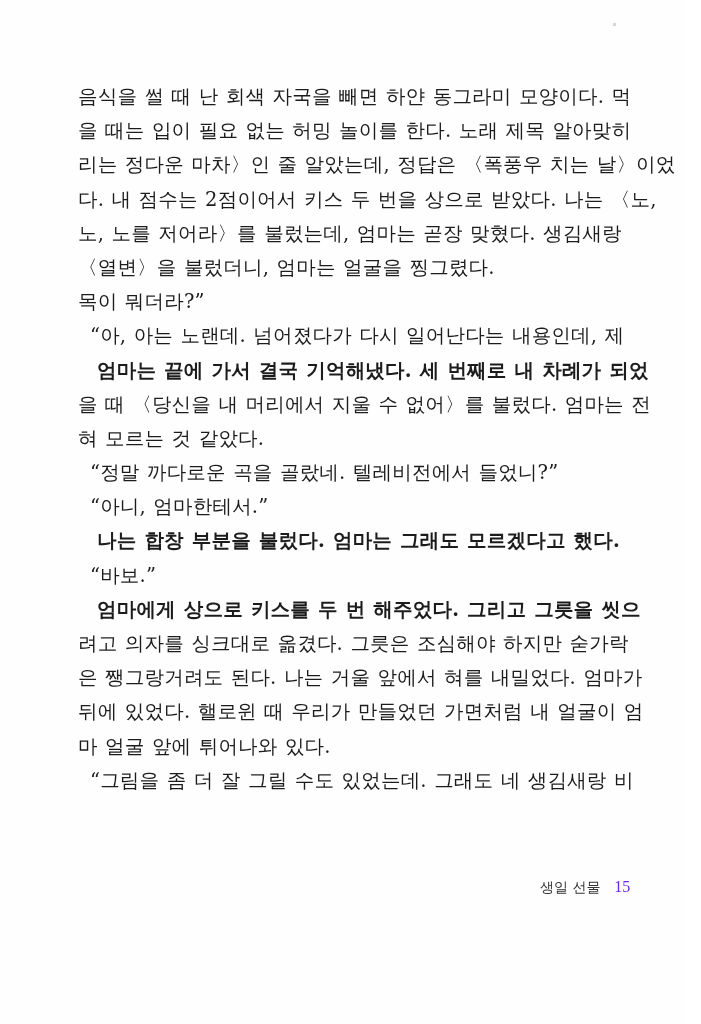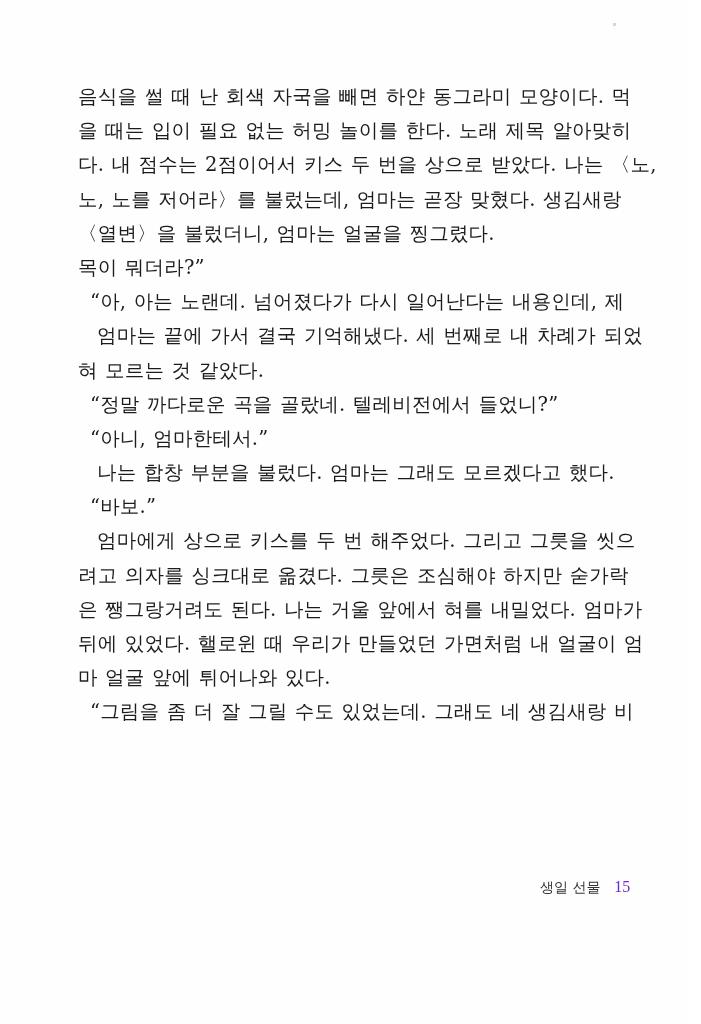--- a/index.html
+++ b/index.html
@@ -36,20 +36,21 @@
       letter-spacing: 0.2px;
       text-align: justify;
       text-align-last: justify;
       word-spacing: 1px;
     }
     .line.last {
       text-align-last: left;
     }
     .line.indent {
       padding-left: 19px;
+      font-weight: bold;
     }
     .line.indent-dq {
       padding-left: 12px;
     }
     .footer {
       position: absolute;
       top: 878px;
       left: 540px;
       font-size: 12px;
       color: #333;
@@ -75,26 +76,28 @@
   </style>
 </head>
 <body>
 
 <div class="page">
   <div class="speck"></div>
 
   <div class="body-text">
     <div class="line">음식을 썰 때 난 회색 자국을 빼면 하얀 동그라미 모양이다. 먹</div>
     <div class="line">을 때는 입이 필요 없는 허밍 놀이를 한다. 노래 제목 알아맞히</div>
+    <div class="line">리는 정다운 마차〉인 줄 알았는데, 정답은 〈폭풍우 치는 날〉이었</div>
     <div class="line">다. 내 점수는 2점이어서 키스 두 번을 상으로 받았다. 나는 〈노,</div>
     <div class="line">노, 노를 저어라〉를 불렀는데, 엄마는 곧장 맞혔다. 생김새랑</div>
     <div class="line last">〈열변〉을 불렀더니, 엄마는 얼굴을 찡그렸다.</div>
     <div class="line last">목이 뭐더라?”</div>
     <div class="line indent-dq">“아, 아는 노랜데. 넘어졌다가 다시 일어난다는 내용인데, 제</div>
     <div class="line indent">엄마는 끝에 가서 결국 기억해냈다. 세 번째로 내 차례가 되었</div>
+    <div class="line">을 때 〈당신을 내 머리에서 지울 수 없어〉를 불렀다. 엄마는 전</div>
     <div class="line last">혀 모르는 것 같았다.</div>
     <div class="line indent-dq last">“정말 까다로운 곡을 골랐네. 텔레비전에서 들었니?”</div>
     <div class="line indent-dq last">“아니, 엄마한테서.”</div>
     <div class="line indent last">나는 합창 부분을 불렀다. 엄마는 그래도 모르겠다고 했다.</div>
     <div class="line indent-dq last">“바보.”</div>
     <div class="line indent">엄마에게 상으로 키스를 두 번 해주었다. 그리고 그릇을 씻으</div>
     <div class="line">려고 의자를 싱크대로 옮겼다. 그릇은 조심해야 하지만 숟가락</div>
     <div class="line">은 쨍그랑거려도 된다. 나는 거울 앞에서 혀를 내밀었다. 엄마가</div>
     <div class="line">뒤에 있었다. 핼로윈 때 우리가 만들었던 가면처럼 내 얼굴이 엄</div>
     <div class="line last">마 얼굴 앞에 튀어나와 있다.</div>

